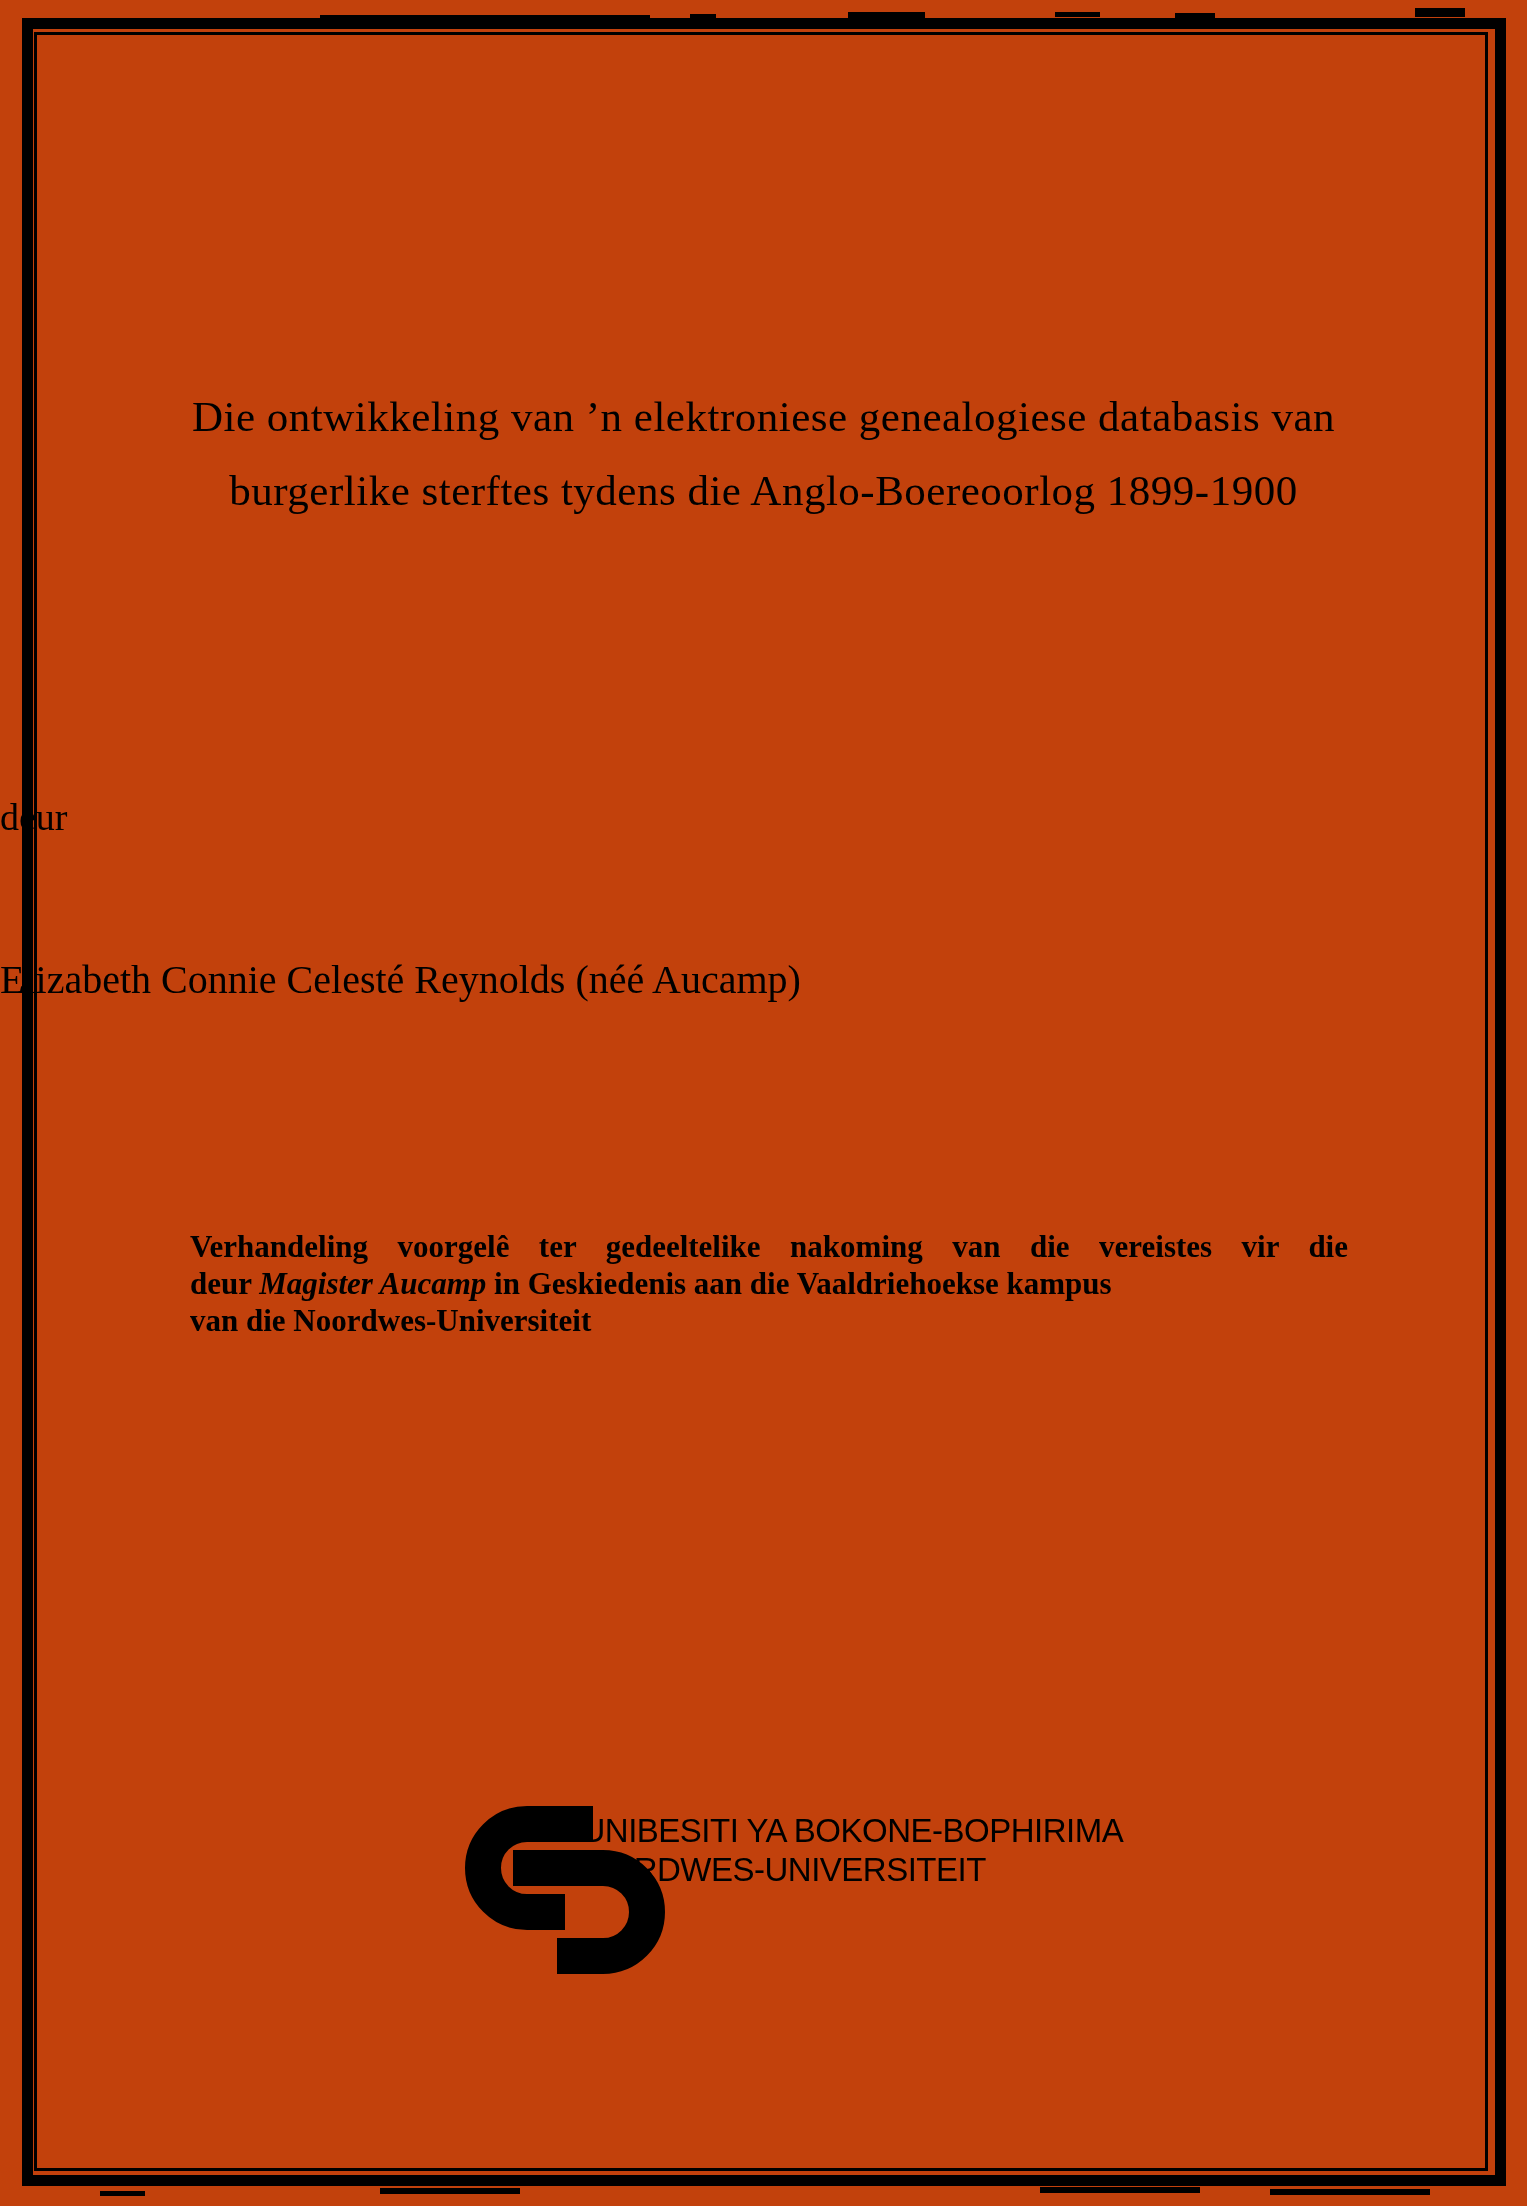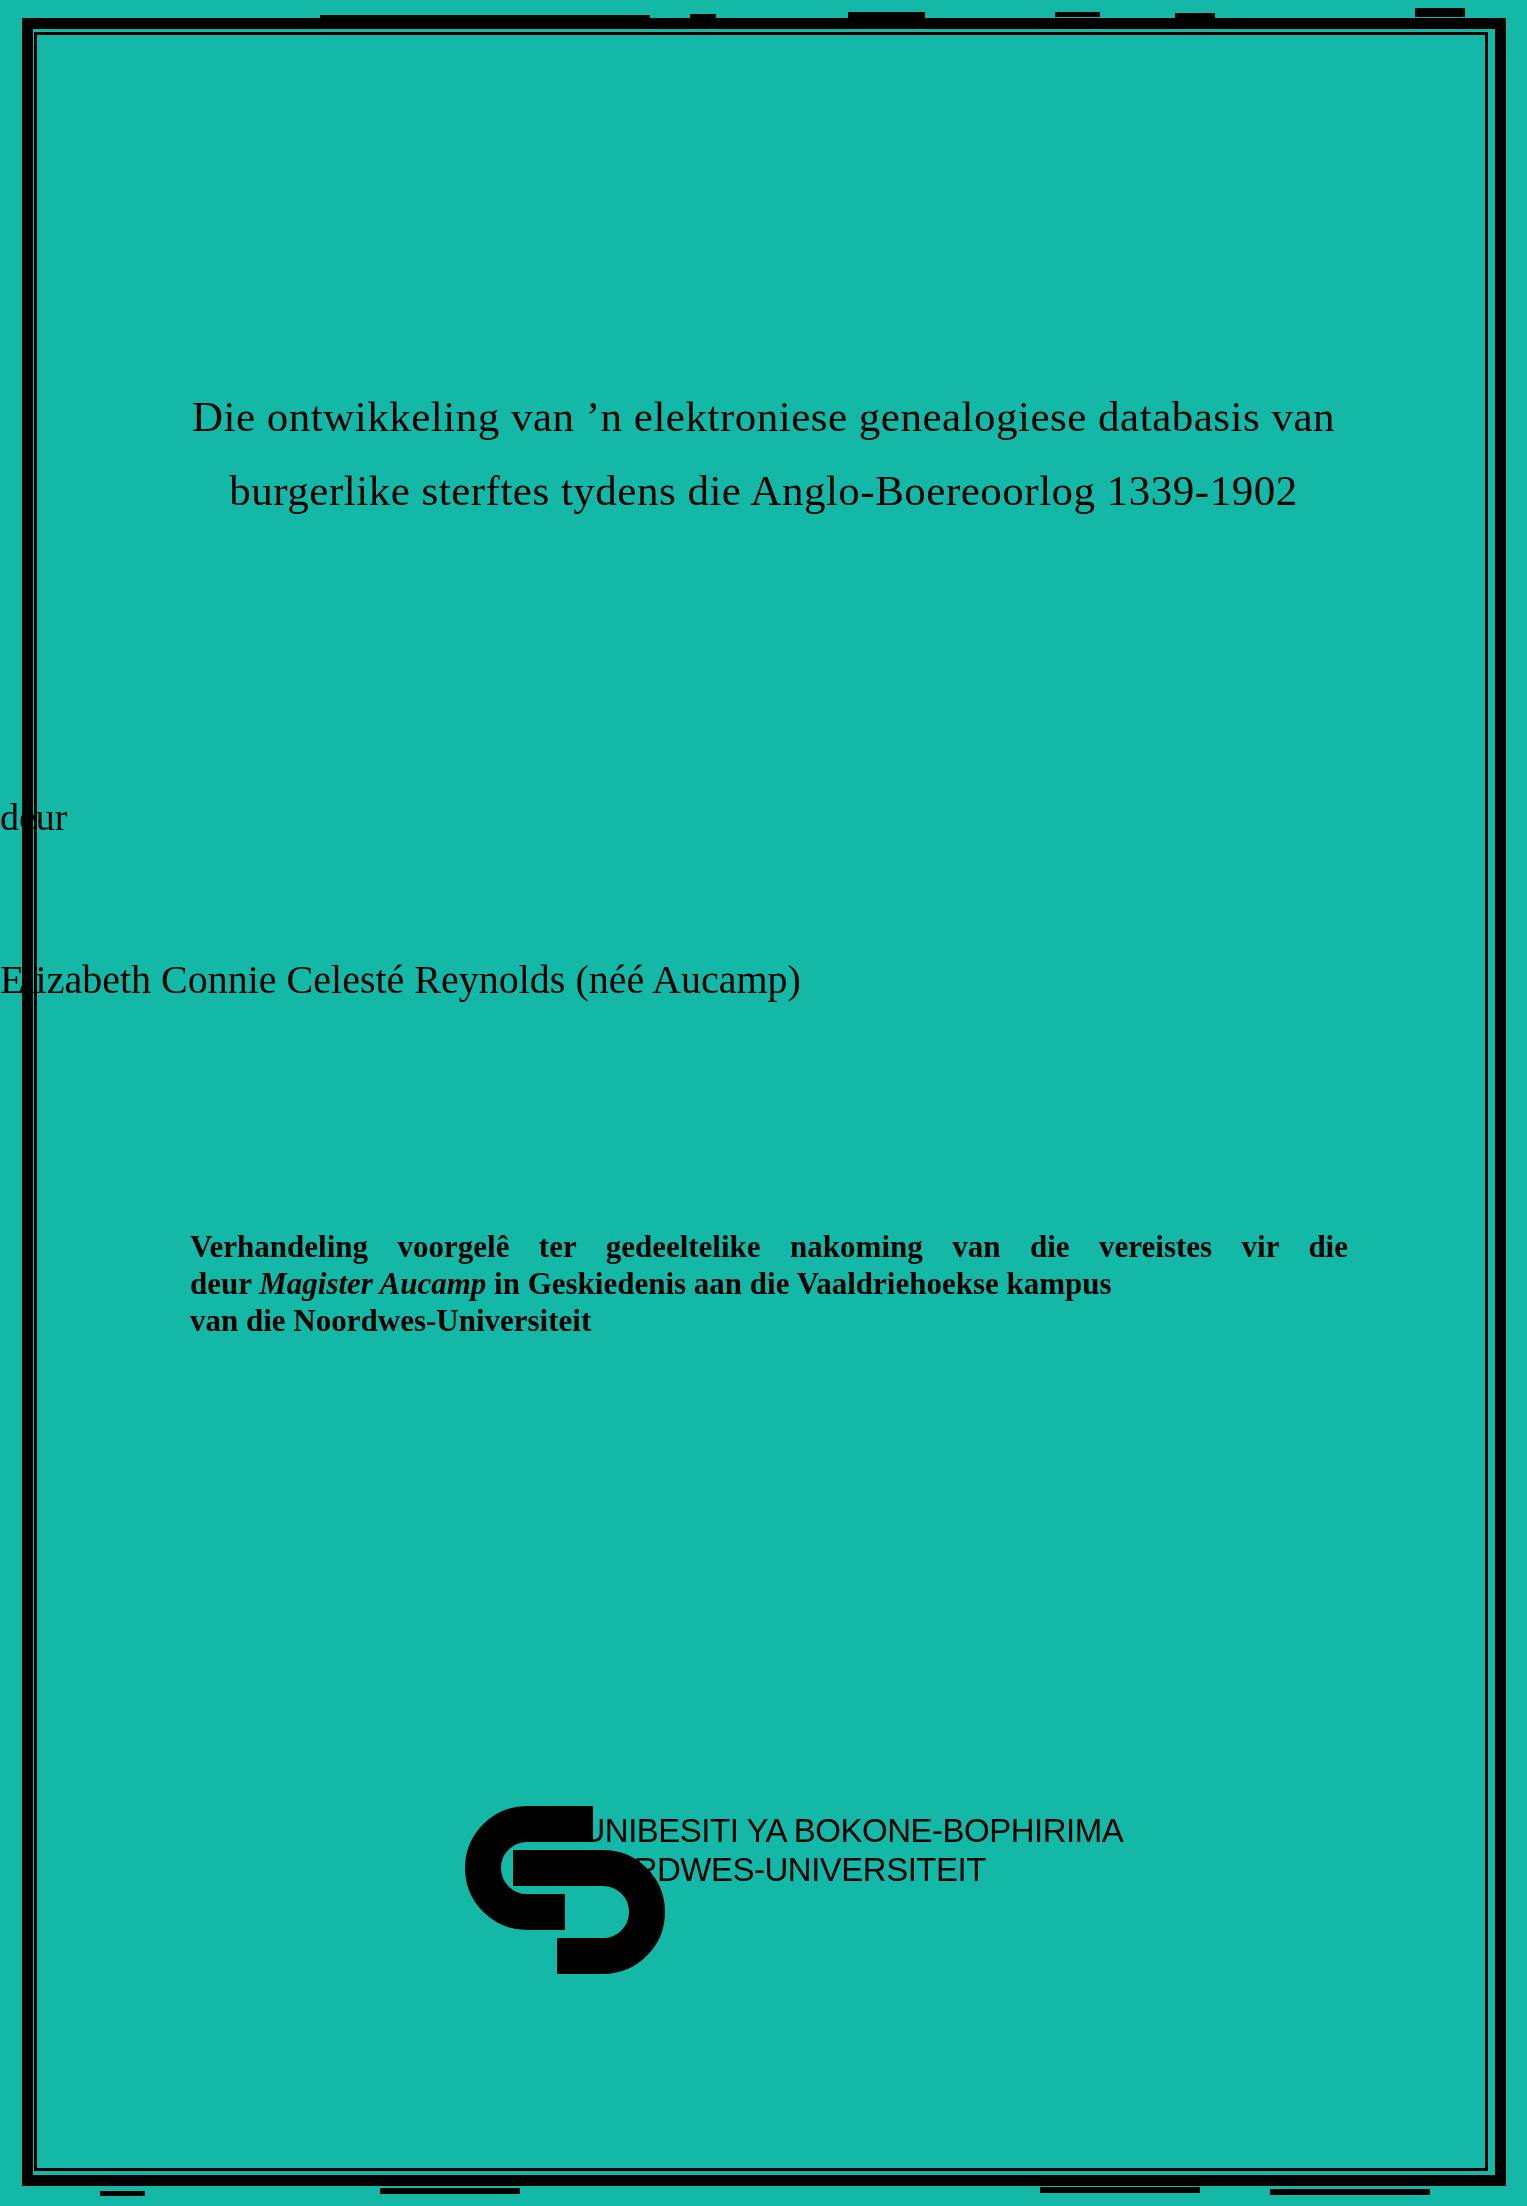--- a/index.html
+++ b/index.html
@@ -4,21 +4,21 @@
 <style>
   html, body {
     margin: 0;
     padding: 0;
     background: #ffffff;
   }
   .page {
     position: relative;
     width: 1527px;
     height: 2206px;
-    background: #14b8a6;
+    background: #c2410c;
     overflow: hidden;
     font-family: "Liberation Serif", "DejaVu Serif", serif;
     color: #000;
   }
   
   .frame-outer {
     position: absolute;
     left: 22px; top: 18px;
     width: 1484px; height: 2168px;
     border: 11px solid #000;
@@ -116,21 +116,21 @@
   <i class="noise" style="left:380px;top:2188px;width:140px;height:6px;"></i>
   <i class="noise" style="left:1040px;top:2187px;width:160px;height:6px;"></i>
   <i class="noise" style="left:1270px;top:2189px;width:160px;height:6px;"></i>
   <i class="noise" style="left:100px;top:2191px;width:45px;height:5px;"></i>
 
   <div class="frame-outer"></div>
   <div class="frame-inner"></div>
 
   <div class="title">
     <span class="tline">Die ontwikkeling van ’n elektroniese genealogiese databasis van</span>
-    <span class="tline">burgerlike sterftes tydens die Anglo-Boereoorlog 1339-1902</span>
+    <span class="tline">burgerlike sterftes tydens die Anglo-Boereoorlog 1899-1900</span>
   </div>
 
   <div class="byline">deur</div>
 
   <div class="author">Elizabeth Connie Celesté Reynolds (néé Aucamp)</div>
 
   <div class="statement">
     <span class="s-just">Verhandeling voorgelê ter gedeeltelike nakoming van die vereistes vir die</span>
     <span class="s-line"><span>deur </span><em>Magister Aucamp</em><span> in Geskiedenis aan die Vaaldriehoekse kampus</span></span>
     <span class="s-line">van die Noordwes-Universiteit</span>

